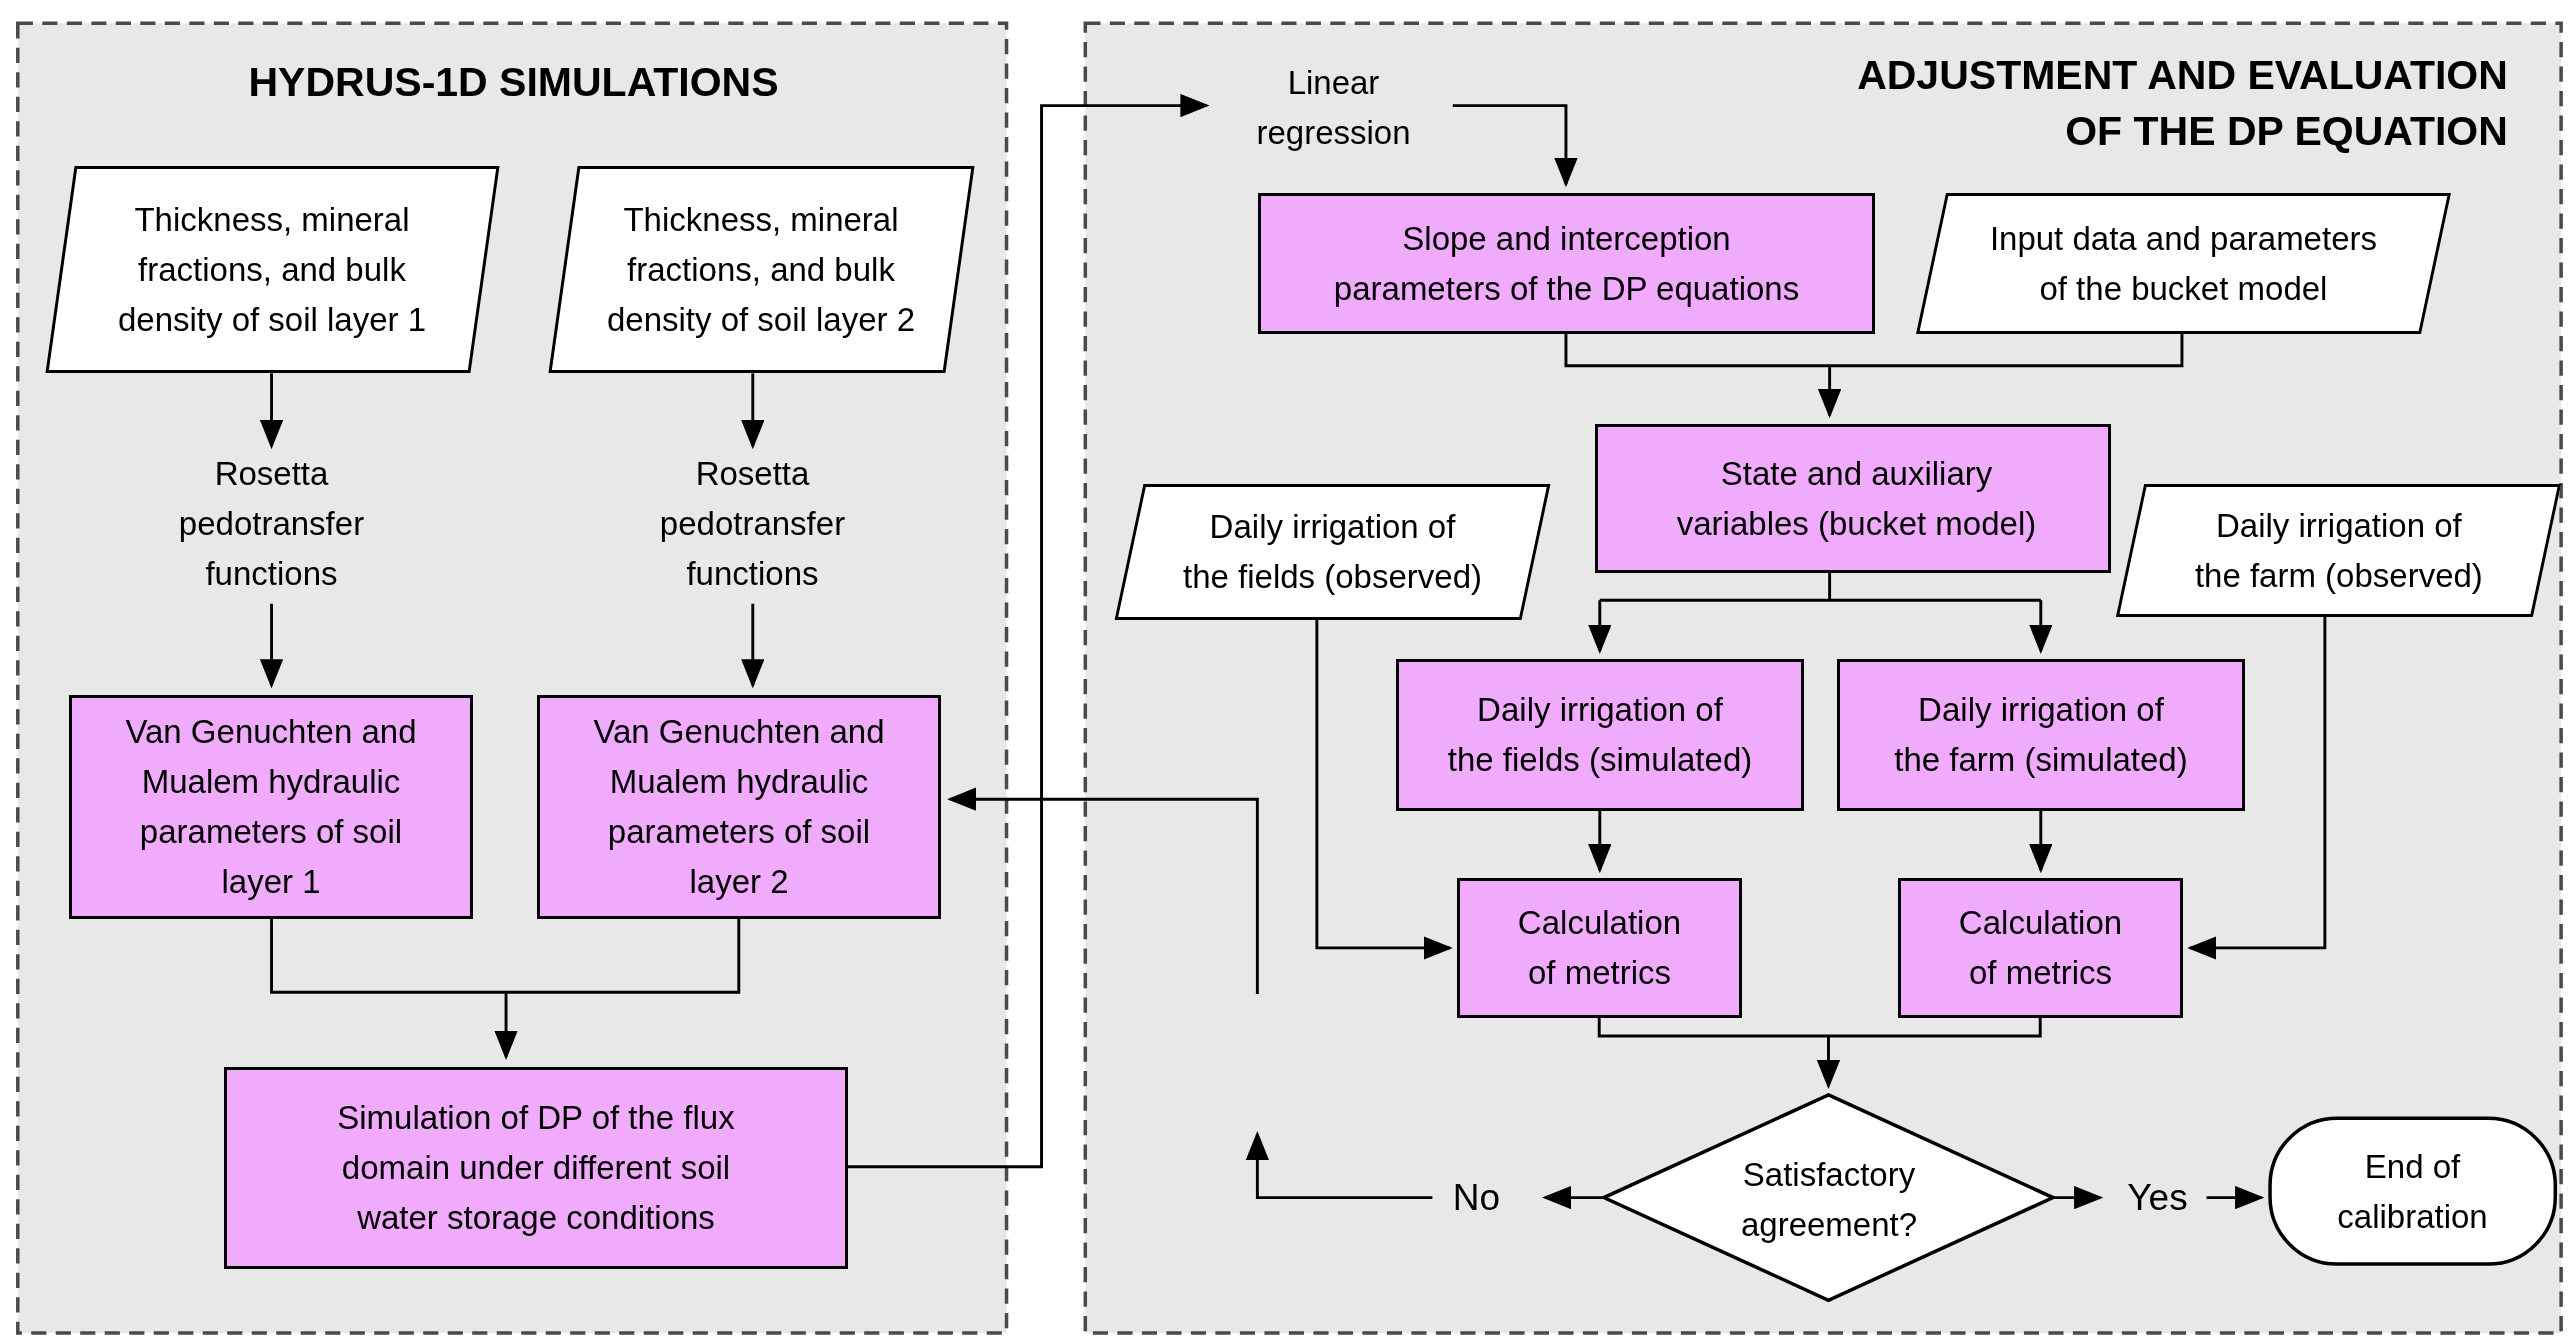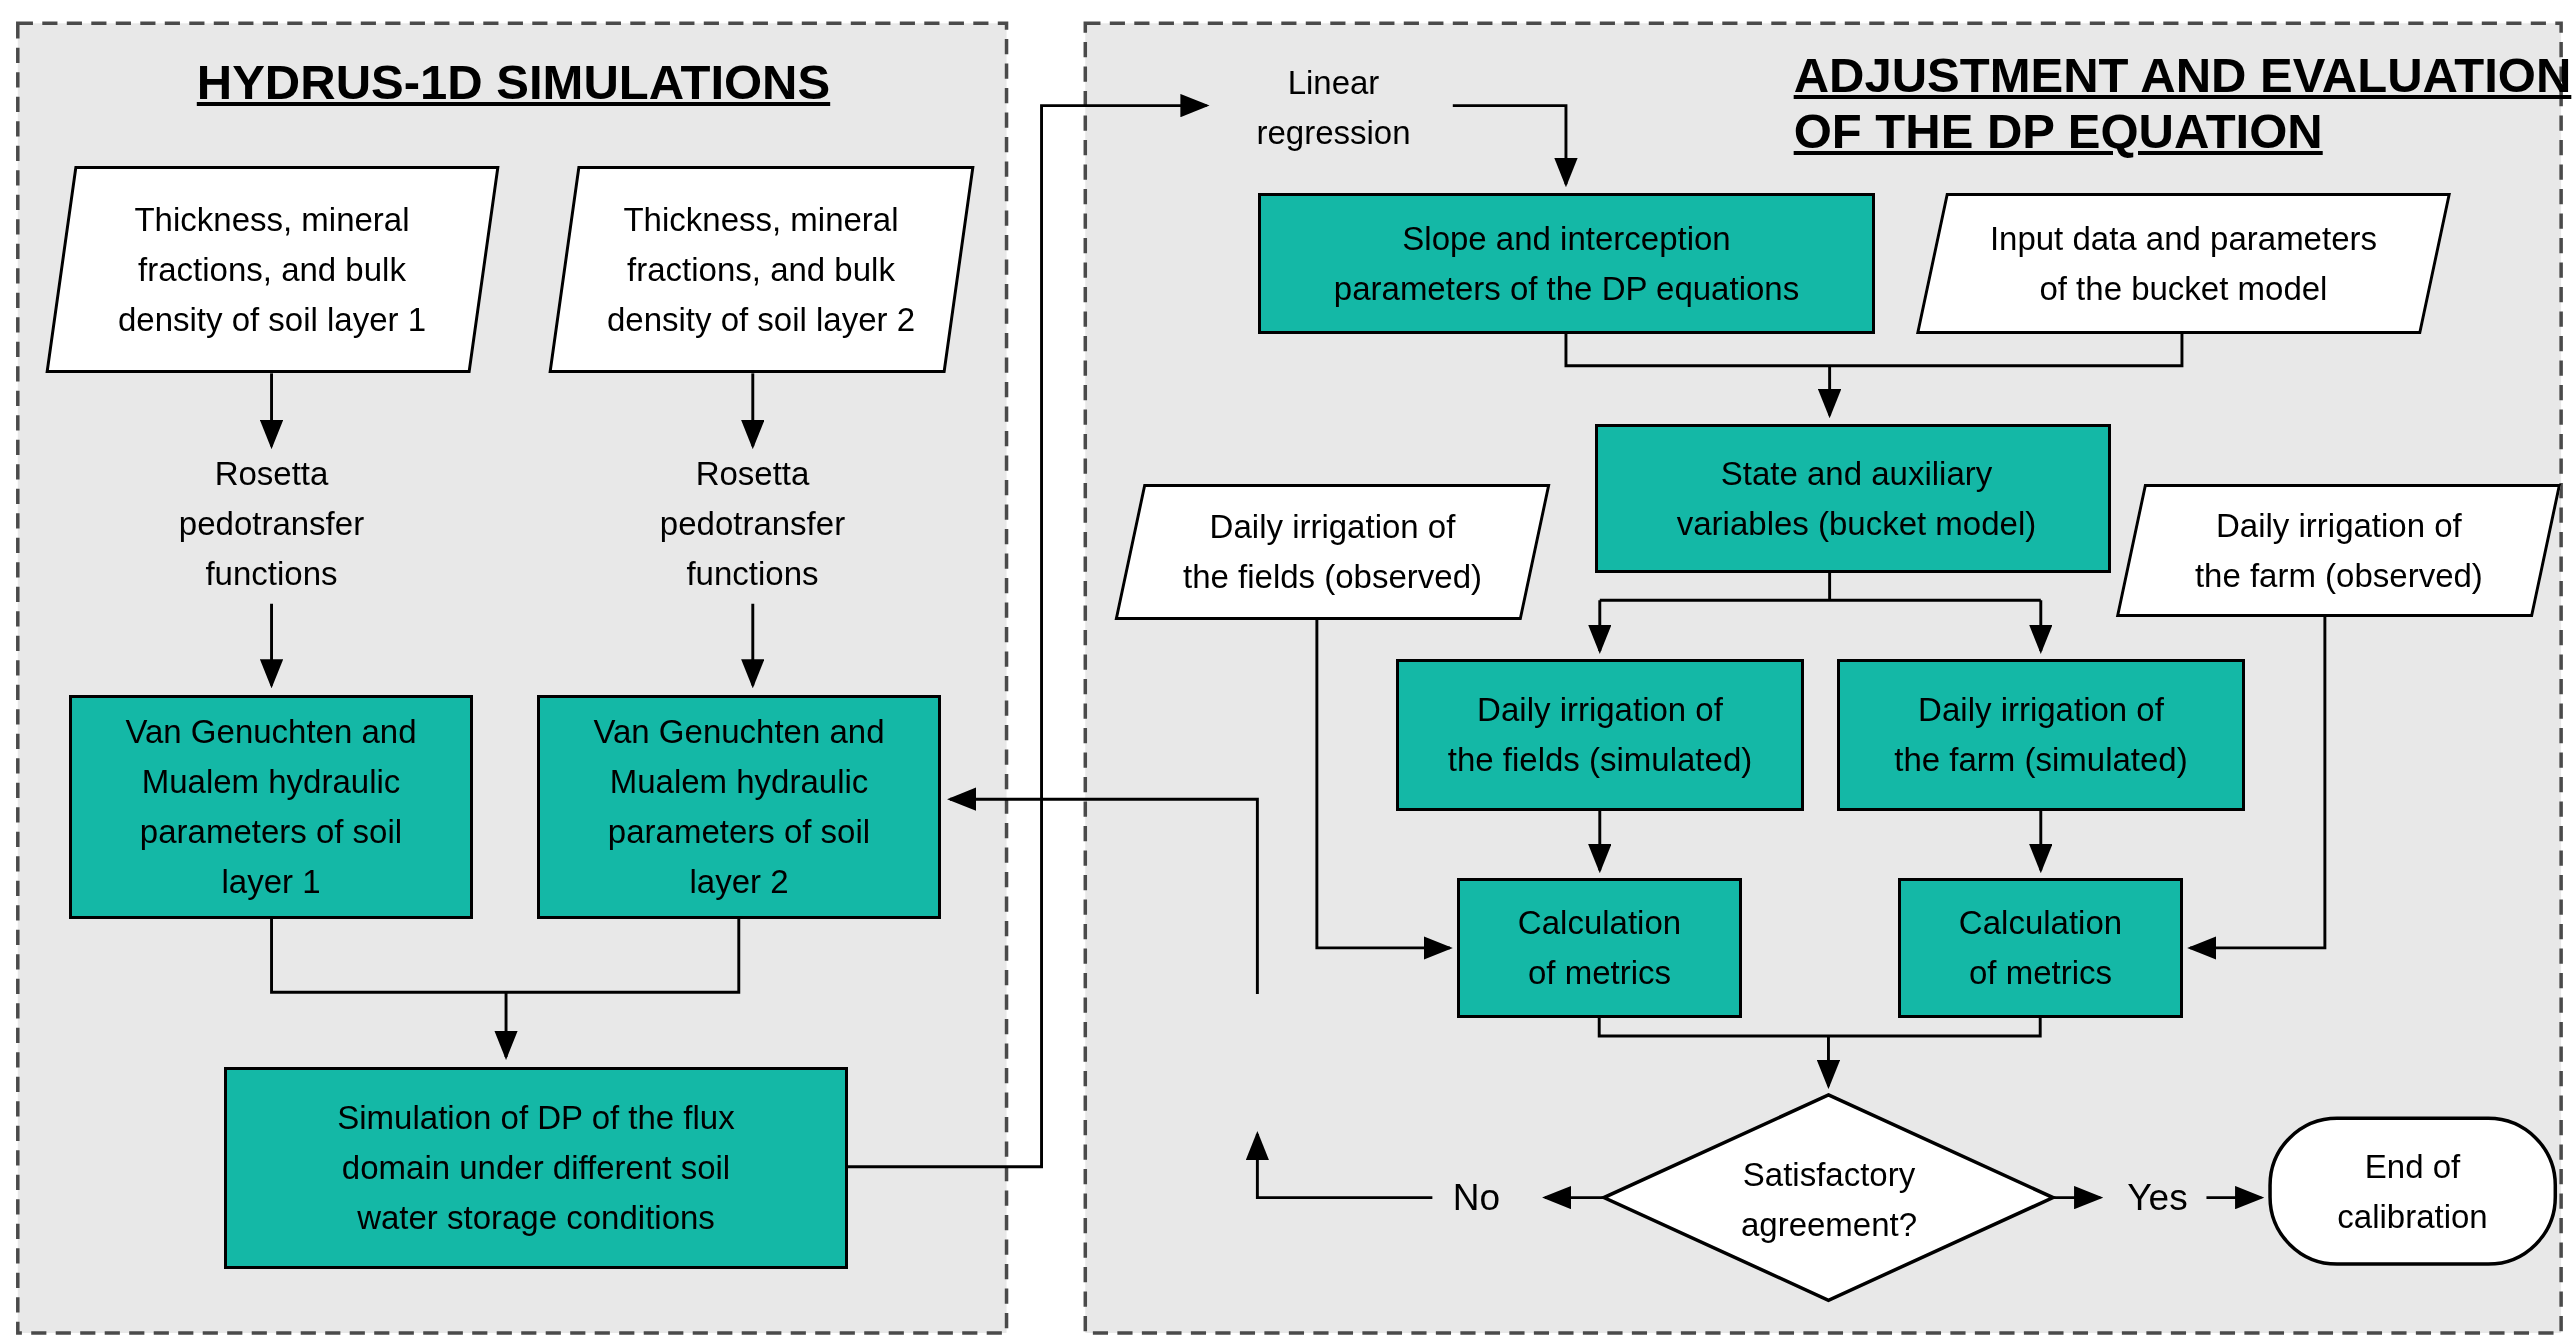--- a/index.html
+++ b/index.html
@@ -17,38 +17,37 @@
     position: absolute;
     display: flex;
     align-items: center;
     justify-content: center;
     text-align: center;
     white-space: pre-line;
     font-size: 33px;
     line-height: 50px;
     box-sizing: border-box;
   }
-  .box { background: #14b8a6; border: 3.5px solid #000; }
+  .box { background: #f0abfc; border: 3.5px solid #000; }
   .para { background: #ffffff; border: 3.5px solid #000; }
   .skew8  { transform: skewX(-8deg); }
   .skew12 { transform: skewX(-12deg); }
   .unskew8  { transform: skewX(8deg); }
   .unskew12 { transform: skewX(12deg); }
   .inner { display: block; text-align: center; white-space: pre-line; }
   .title {
     position: absolute;
     display: flex;
     align-items: center;
     justify-content: center;
-    text-align: left;
+    text-align: right;
     white-space: pre-line;
-    font-size: 49px;
+    font-size: 41px;
     line-height: 56px;
     font-weight: bold;
-    text-decoration: underline;
   }
   .decision-label { font-size: 37px; }
 </style>
 </head>
 <body>
 
 <div class="canvas">
 
   <svg class="wires" viewBox="0 0 4415 2304">
     <defs>

